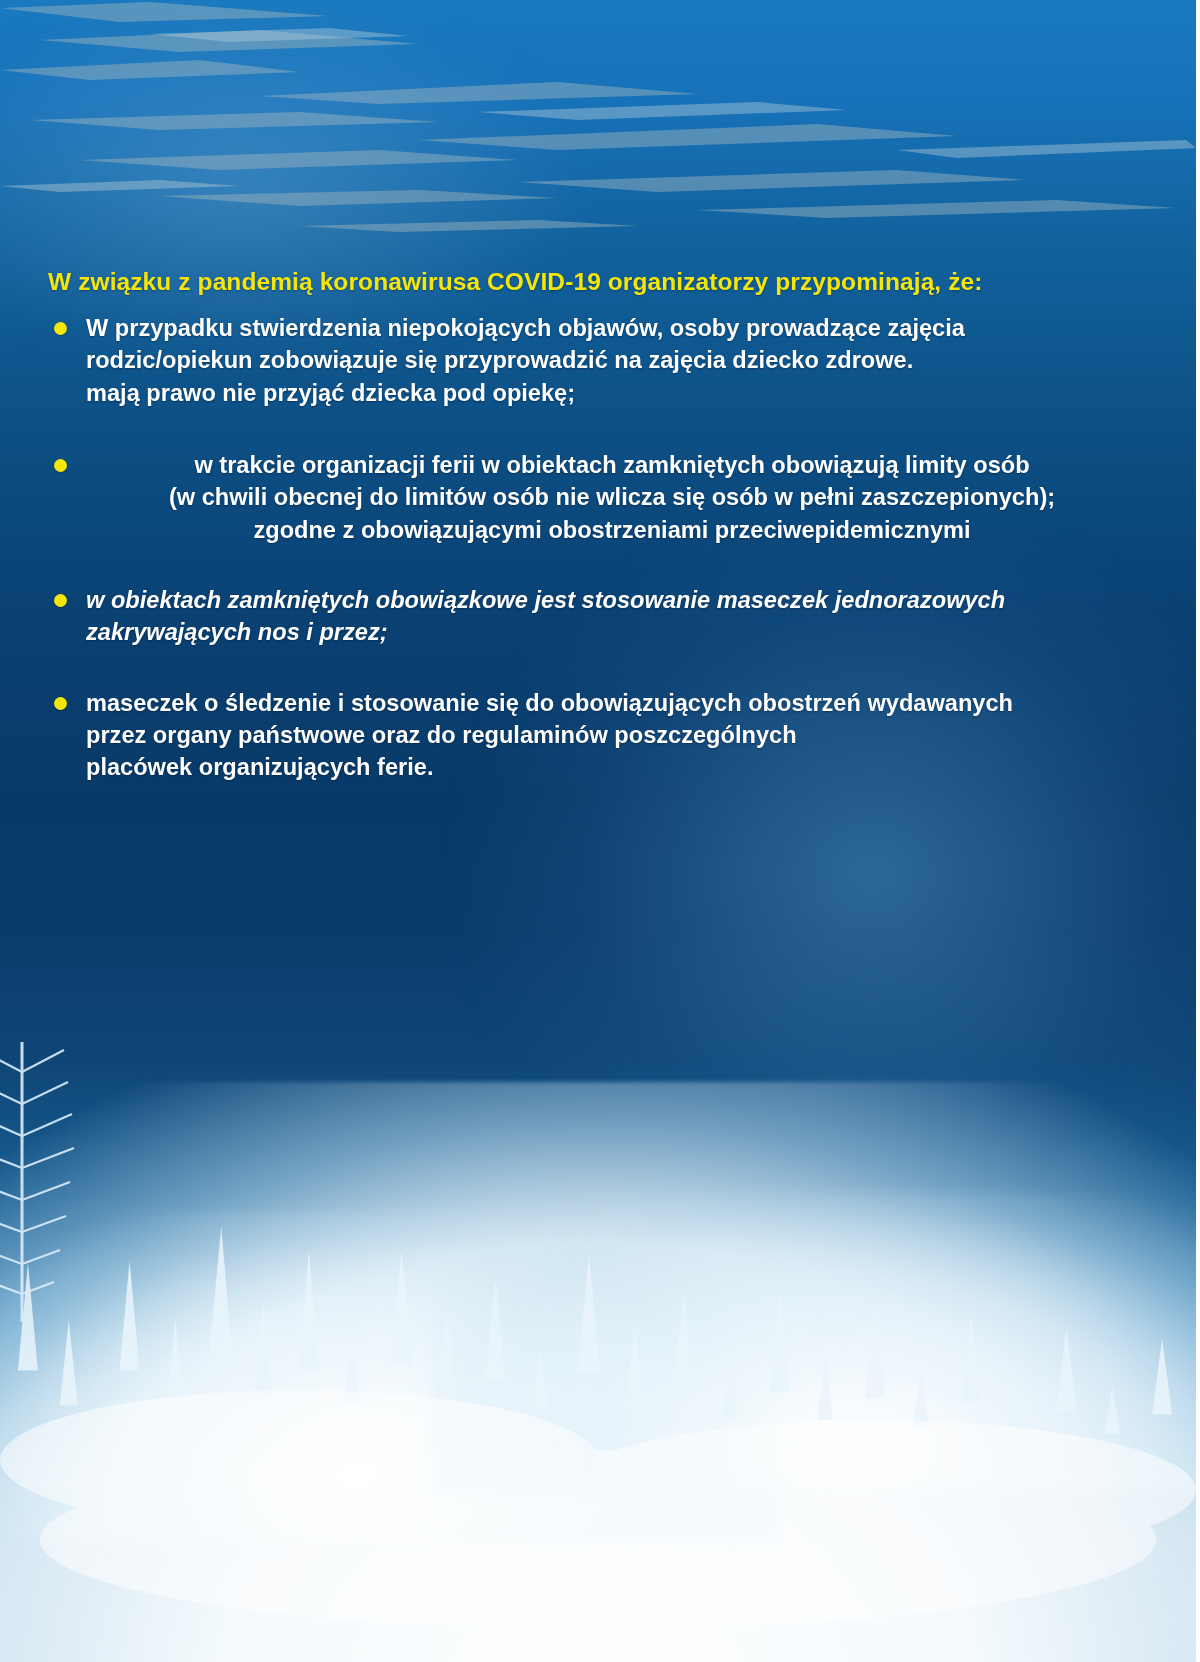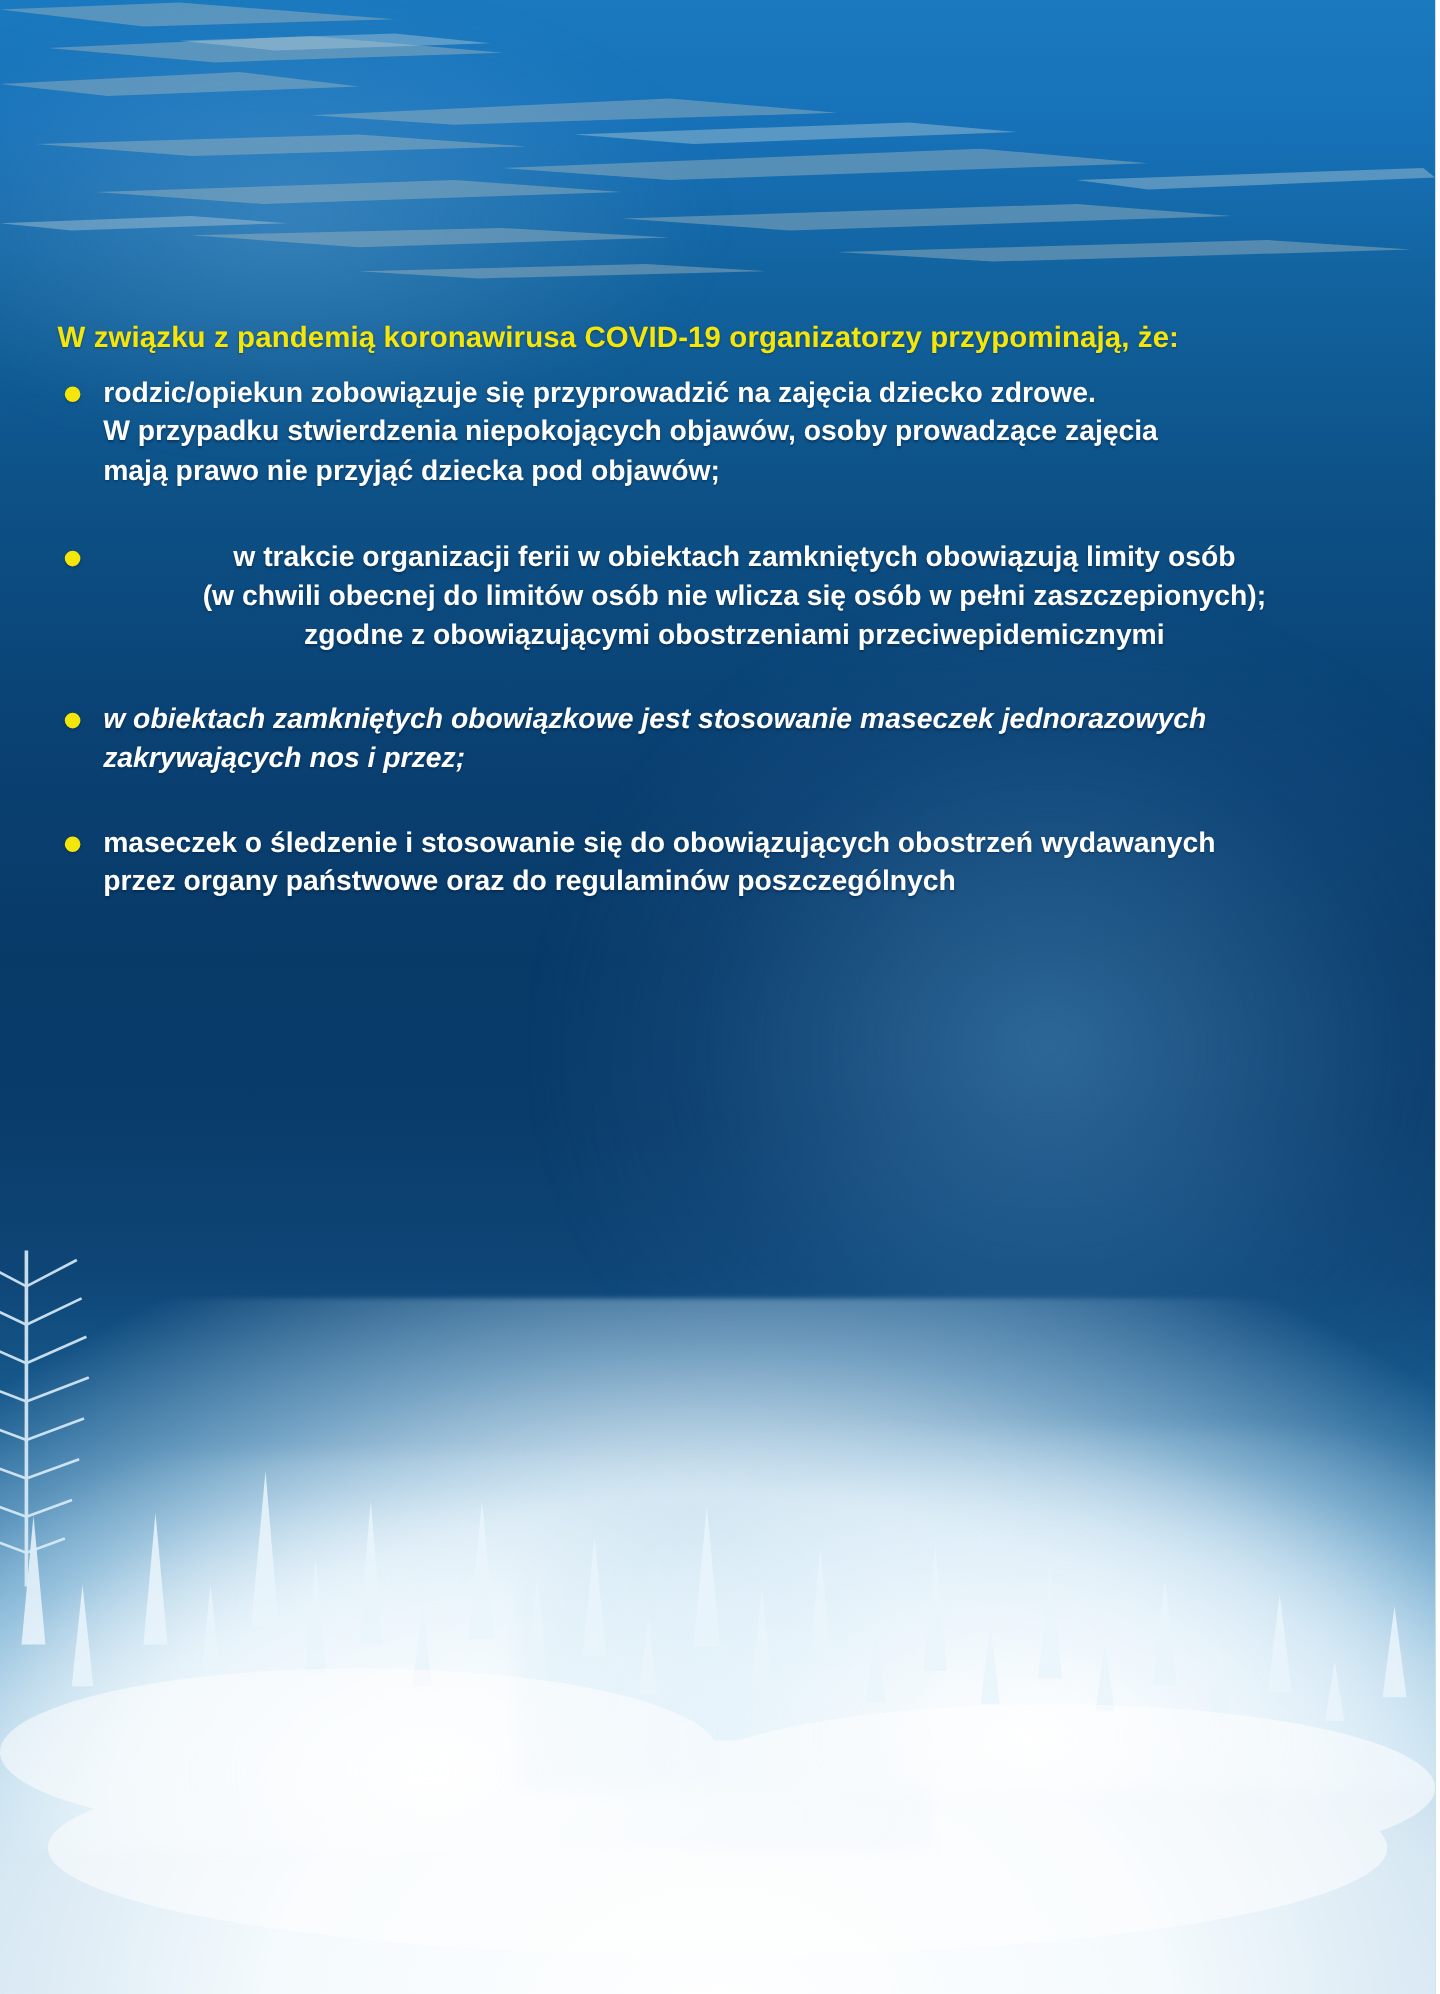--- a/index.html
+++ b/index.html
@@ -244,40 +244,41 @@
     </svg>
   </div>
 
   <div class="content">
     <div class="headline">W związku z pandemią koronawirusa COVID-19 organizatorzy przypominają, że:</div>
 
     <ul class="bullets">
 
       <li class="bullet-item">
         <span class="bullet-dot"></span>
+        <span class="bullet-line">W przypadku stwierdzenia niepokojących objawów, osoby prowadzące zajęcia</span>
         <span class="bullet-line">rodzic/opiekun zobowiązuje się przyprowadzić na zajęcia dziecko zdrowe.</span>
-        <span class="bullet-line">W przypadku stwierdzenia niepokojących objawów, osoby prowadzące zajęcia</span>
-        <span class="bullet-line">mają prawo nie przyjąć dziecka pod objawów;</span>
+        <span class="bullet-line">mają prawo nie przyjąć dziecka pod opiekę;</span>
       </li>
 
       <li class="bullet-item" style="margin-top:40px;text-align:center;">
         <span class="bullet-dot"></span>
         <span class="bullet-line">w trakcie organizacji ferii w obiektach zamkniętych obowiązują limity osób</span>
         <span class="bullet-line">(w chwili obecnej do limitów osób nie wlicza się osób w pełni zaszczepionych);</span>
         <span class="bullet-line">zgodne z obowiązującymi obostrzeniami przeciwepidemicznymi</span>
       </li>
 
       <li class="bullet-item" style="margin-top:38px;font-style:italic;">
         <span class="bullet-dot"></span>
         <span class="bullet-line">w obiektach zamkniętych obowiązkowe jest stosowanie maseczek jednorazowych</span>
         <span class="bullet-line">zakrywających nos i przez;</span>
       </li>
 
       <li class="bullet-item" style="margin-top:38px;">
         <span class="bullet-dot"></span>
         <span class="bullet-line">maseczek o śledzenie i stosowanie się do obowiązujących obostrzeń wydawanych</span>
         <span class="bullet-line">przez organy państwowe oraz do regulaminów poszczególnych</span>
+        <span class="bullet-line">placówek organizujących ferie.</span>
       </li>
 
     </ul>
   </div>
 
 </div>
 
 </body></html>

